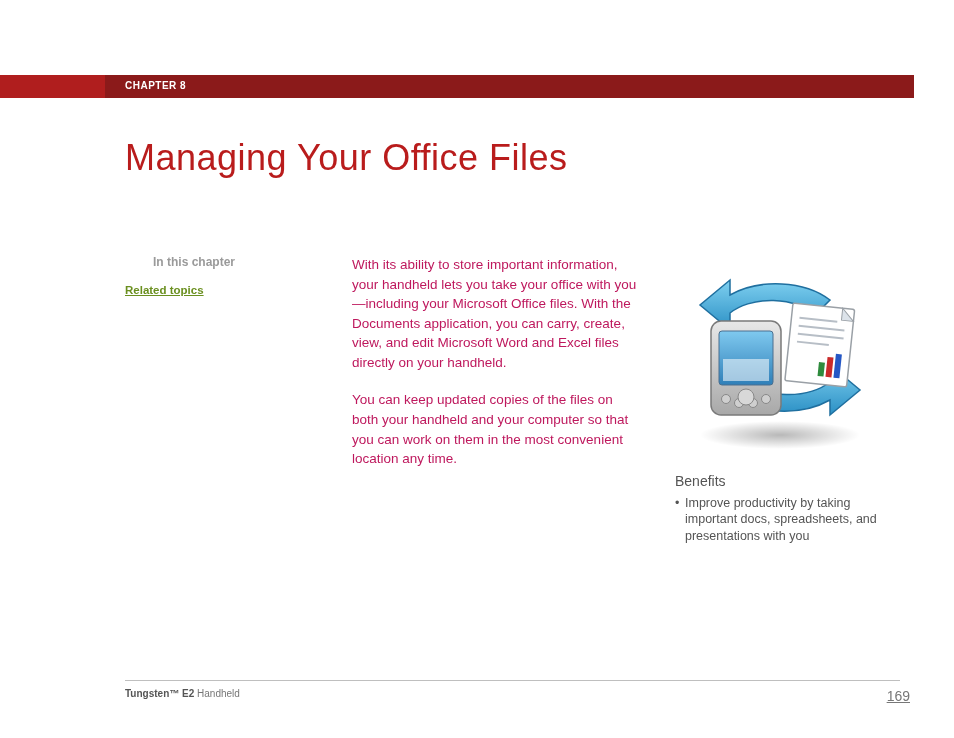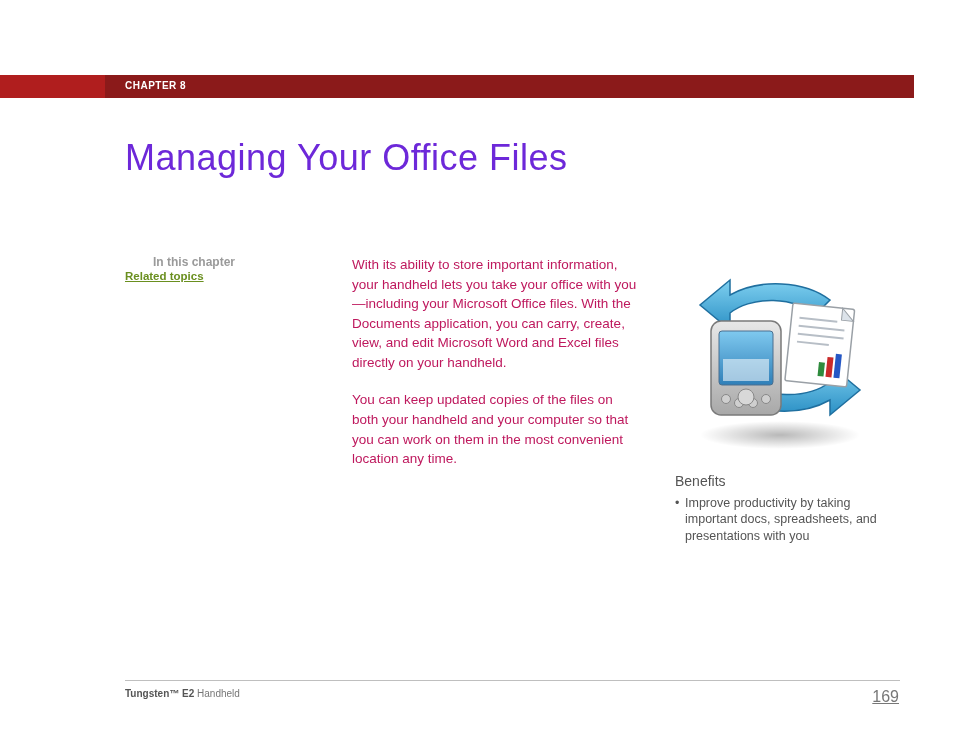--- a/index.html
+++ b/index.html
@@ -35,33 +35,34 @@
     font-size: 10px;
     font-weight: bold;
     letter-spacing: 0.5px;
   }
   .page-title {
     position: absolute;
     top: 137px;
     left: 125px;
     font-size: 36px;
     font-weight: 300;
-    color: #6d28d9;
+    color: #b91c1c;
     letter-spacing: 0.5px;
   }
   .sidebar {
     position: absolute;
     top: 255px;
     left: 125px;
     width: 190px;
   }
   .sidebar-heading {
     font-size: 12px;
     font-weight: bold;
     color: #9a9a9a;
+    margin-bottom: 14px;
     padding-left: 28px;
   }
   .sidebar-link {
     display: block;
     font-size: 11.5px;
     font-weight: bold;
     color: #6a8f1f;
     text-decoration: underline;
     margin-bottom: 14px;
     line-height: 1.35;
@@ -123,23 +124,23 @@
   .footer-left {
     position: absolute;
     left: 125px;
     top: 688px;
     font-size: 10px;
     color: #777;
   }
   .footer-left .bold { font-weight: bold; color: #555; }
   .footer-right {
     position: absolute;
-    right: 55px;
+    right: 44px;
     top: 688px;
-    font-size: 16px;
+    font-size: 14px;
     color: #777;
     text-decoration: underline;
   }
 </style>
 </head>
 <body>
 
 <div class="chapter-bar-outer"></div>
 <div class="chapter-bar-left"></div>
 <div class="chapter-label">CHAPTER 8</div>

